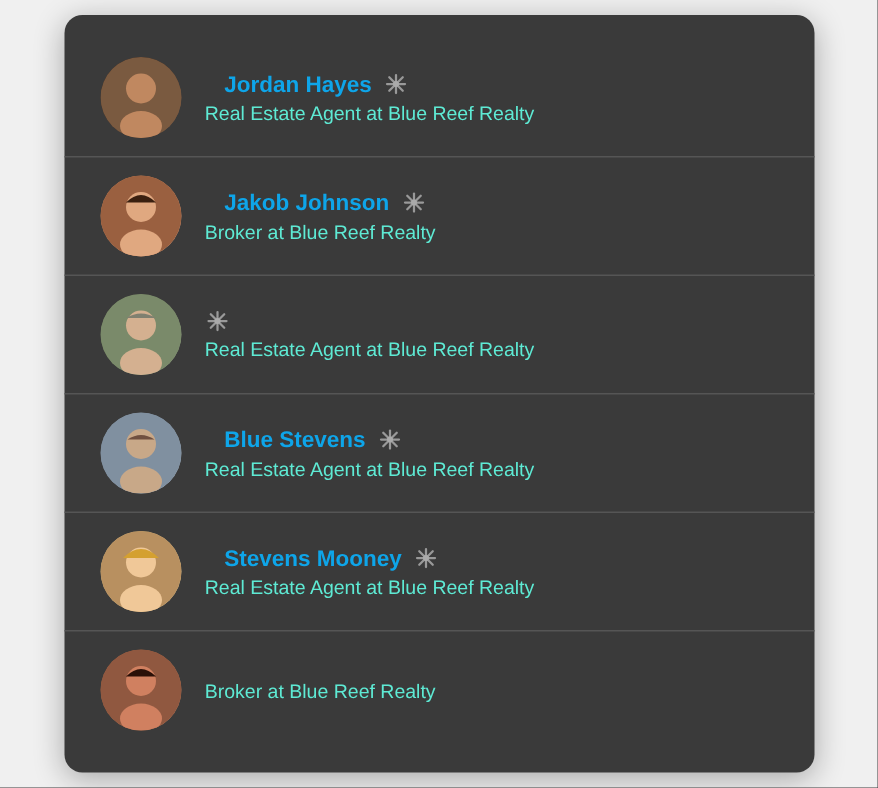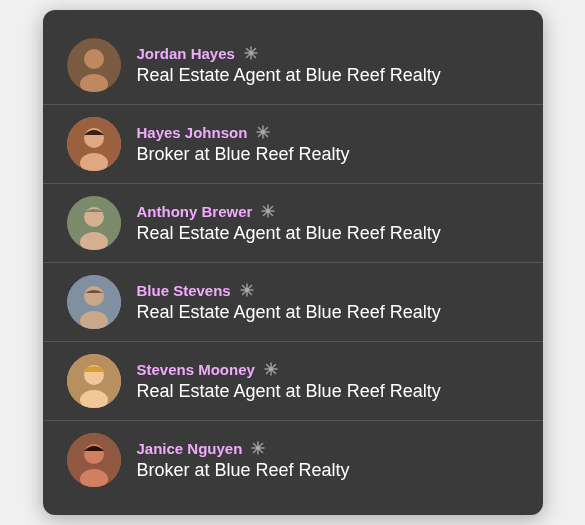--- a/index.html
+++ b/index.html
@@ -59,28 +59,29 @@
     }
 
     .person-name-row {
       display: flex;
       align-items: center;
       gap: 8px;
       margin-bottom: 3px;
     }
 
     .person-name {
-      color: #f0abfc;
+      color: #0ea5e9;
       font-size: 15px;
       font-weight: 600;
+      margin-left: 13px;
     }
 
     .person-title {
-      color: #ffffff;
-      font-size: 18px;
+      color: #5eead4;
+      font-size: 13px;
     }
 
     
     .badge-icon {
       display: inline-block;
       width: 16px;
       height: 16px;
       position: relative;
     }
 
@@ -121,21 +122,21 @@
       <div class="avatar avatar-nina">
         <svg viewBox="0 0 54 54" xmlns="http://www.w3.org/2000/svg">
       <circle cx="27" cy="27" r="27" fill="#9a6040"></circle>
       <circle cx="27" cy="21" r="10" fill="#e0a880"></circle>
       <ellipse cx="27" cy="46" rx="14" ry="10" fill="#e0a880"></ellipse>
       <path d="M17 18 Q27 8 37 18" fill="#3a2010"></path>
     </svg>
       </div>
       <div class="person-info">
         <div class="person-name-row">
-          <span class="person-name">Hayes Johnson</span>
+          <span class="person-name">Jakob Johnson</span>
           <span class="badge-icon"><svg width="16" height="16" viewBox="0 0 16 16" xmlns="http://www.w3.org/2000/svg">
     <g stroke="#999" stroke-width="1.5" stroke-linecap="round">
       <line x1="8" y1="2" x2="8" y2="14"></line>
       <line x1="2" y1="8" x2="14" y2="8"></line>
       <line x1="3.5" y1="3.5" x2="12.5" y2="12.5"></line>
       <line x1="12.5" y1="3.5" x2="3.5" y2="12.5"></line>
     </g>
     <circle cx="8" cy="8" r="2" fill="#aaa" stroke="none"></circle>
   </svg></span>
         </div>
@@ -146,21 +147,20 @@
       <div class="avatar avatar-anthony">
         <svg viewBox="0 0 54 54" xmlns="http://www.w3.org/2000/svg">
       <circle cx="27" cy="27" r="27" fill="#7a8a6a"></circle>
       <circle cx="27" cy="21" r="10" fill="#d4b090"></circle>
       <ellipse cx="27" cy="46" rx="14" ry="10" fill="#d4b090"></ellipse>
       <path d="M17 16 Q27 10 37 16" fill="#808070"></path>
     </svg>
       </div>
       <div class="person-info">
         <div class="person-name-row">
-          <span class="person-name">Anthony Brewer</span>
           <span class="badge-icon"><svg width="16" height="16" viewBox="0 0 16 16" xmlns="http://www.w3.org/2000/svg">
     <g stroke="#999" stroke-width="1.5" stroke-linecap="round">
       <line x1="8" y1="2" x2="8" y2="14"></line>
       <line x1="2" y1="8" x2="14" y2="8"></line>
       <line x1="3.5" y1="3.5" x2="12.5" y2="12.5"></line>
       <line x1="12.5" y1="3.5" x2="3.5" y2="12.5"></line>
     </g>
     <circle cx="8" cy="8" r="2" fill="#aaa" stroke="none"></circle>
   </svg></span>
         </div>
@@ -220,28 +220,16 @@
     <div class="list-item">
       <div class="avatar avatar-janice">
         <svg viewBox="0 0 54 54" xmlns="http://www.w3.org/2000/svg">
       <circle cx="27" cy="27" r="27" fill="#905840"></circle>
       <circle cx="27" cy="21" r="10" fill="#d08060"></circle>
       <ellipse cx="27" cy="46" rx="14" ry="10" fill="#d08060"></ellipse>
       <path d="M17 18 Q27 8 37 18" fill="#2a1008"></path>
     </svg>
       </div>
       <div class="person-info">
-        <div class="person-name-row">
-          <span class="person-name">Janice Nguyen</span>
-          <span class="badge-icon"><svg width="16" height="16" viewBox="0 0 16 16" xmlns="http://www.w3.org/2000/svg">
-    <g stroke="#999" stroke-width="1.5" stroke-linecap="round">
-      <line x1="8" y1="2" x2="8" y2="14"></line>
-      <line x1="2" y1="8" x2="14" y2="8"></line>
-      <line x1="3.5" y1="3.5" x2="12.5" y2="12.5"></line>
-      <line x1="12.5" y1="3.5" x2="3.5" y2="12.5"></line>
-    </g>
-    <circle cx="8" cy="8" r="2" fill="#aaa" stroke="none"></circle>
-  </svg></span>
-        </div>
         <div class="person-title">Broker at Blue Reef Realty</div>
       </div>
     </div>
   </div>
 
 </body></html>

